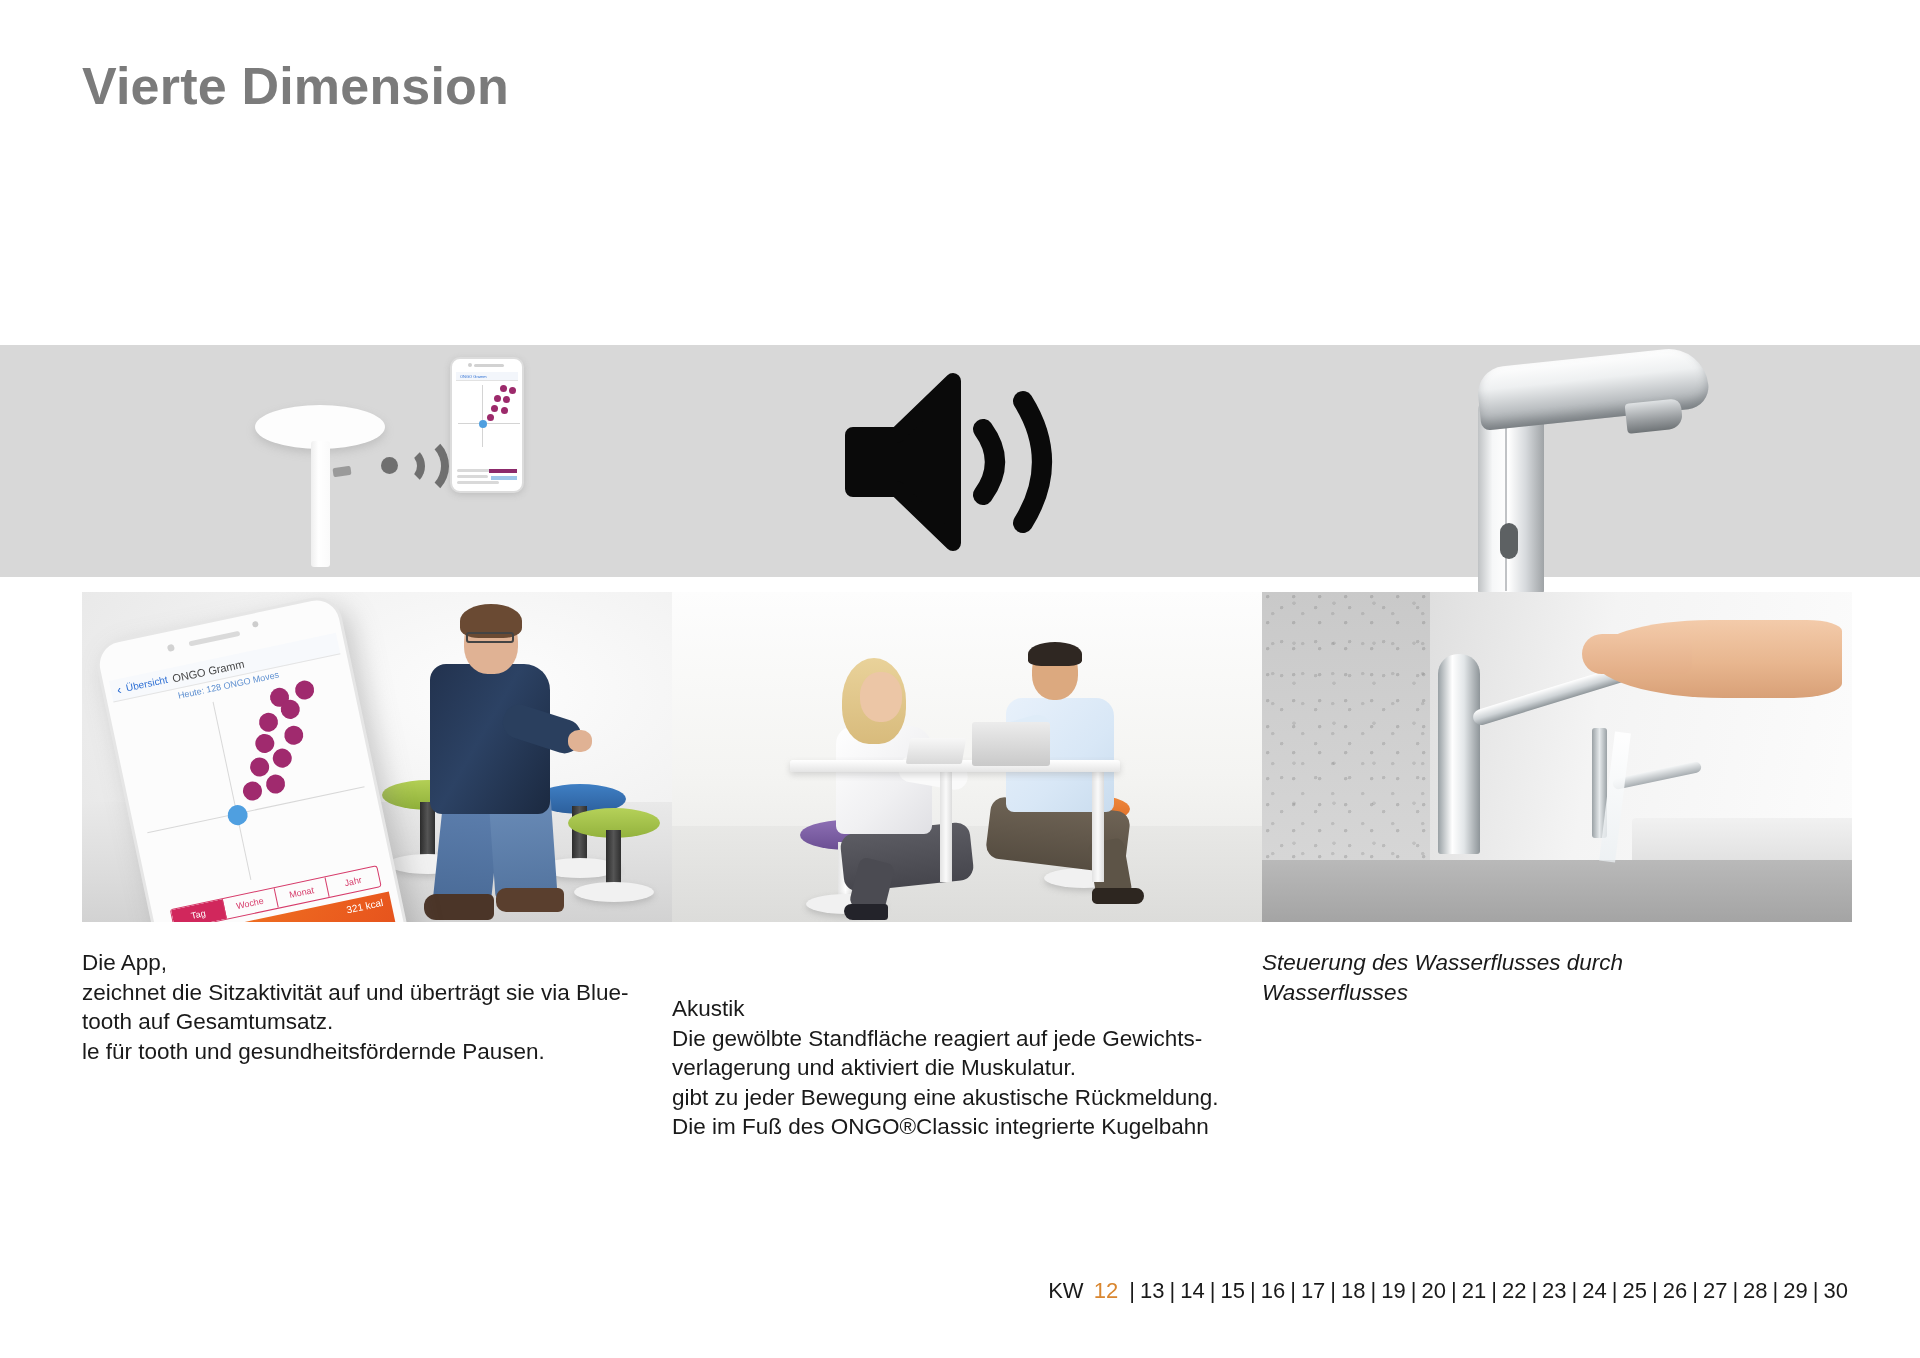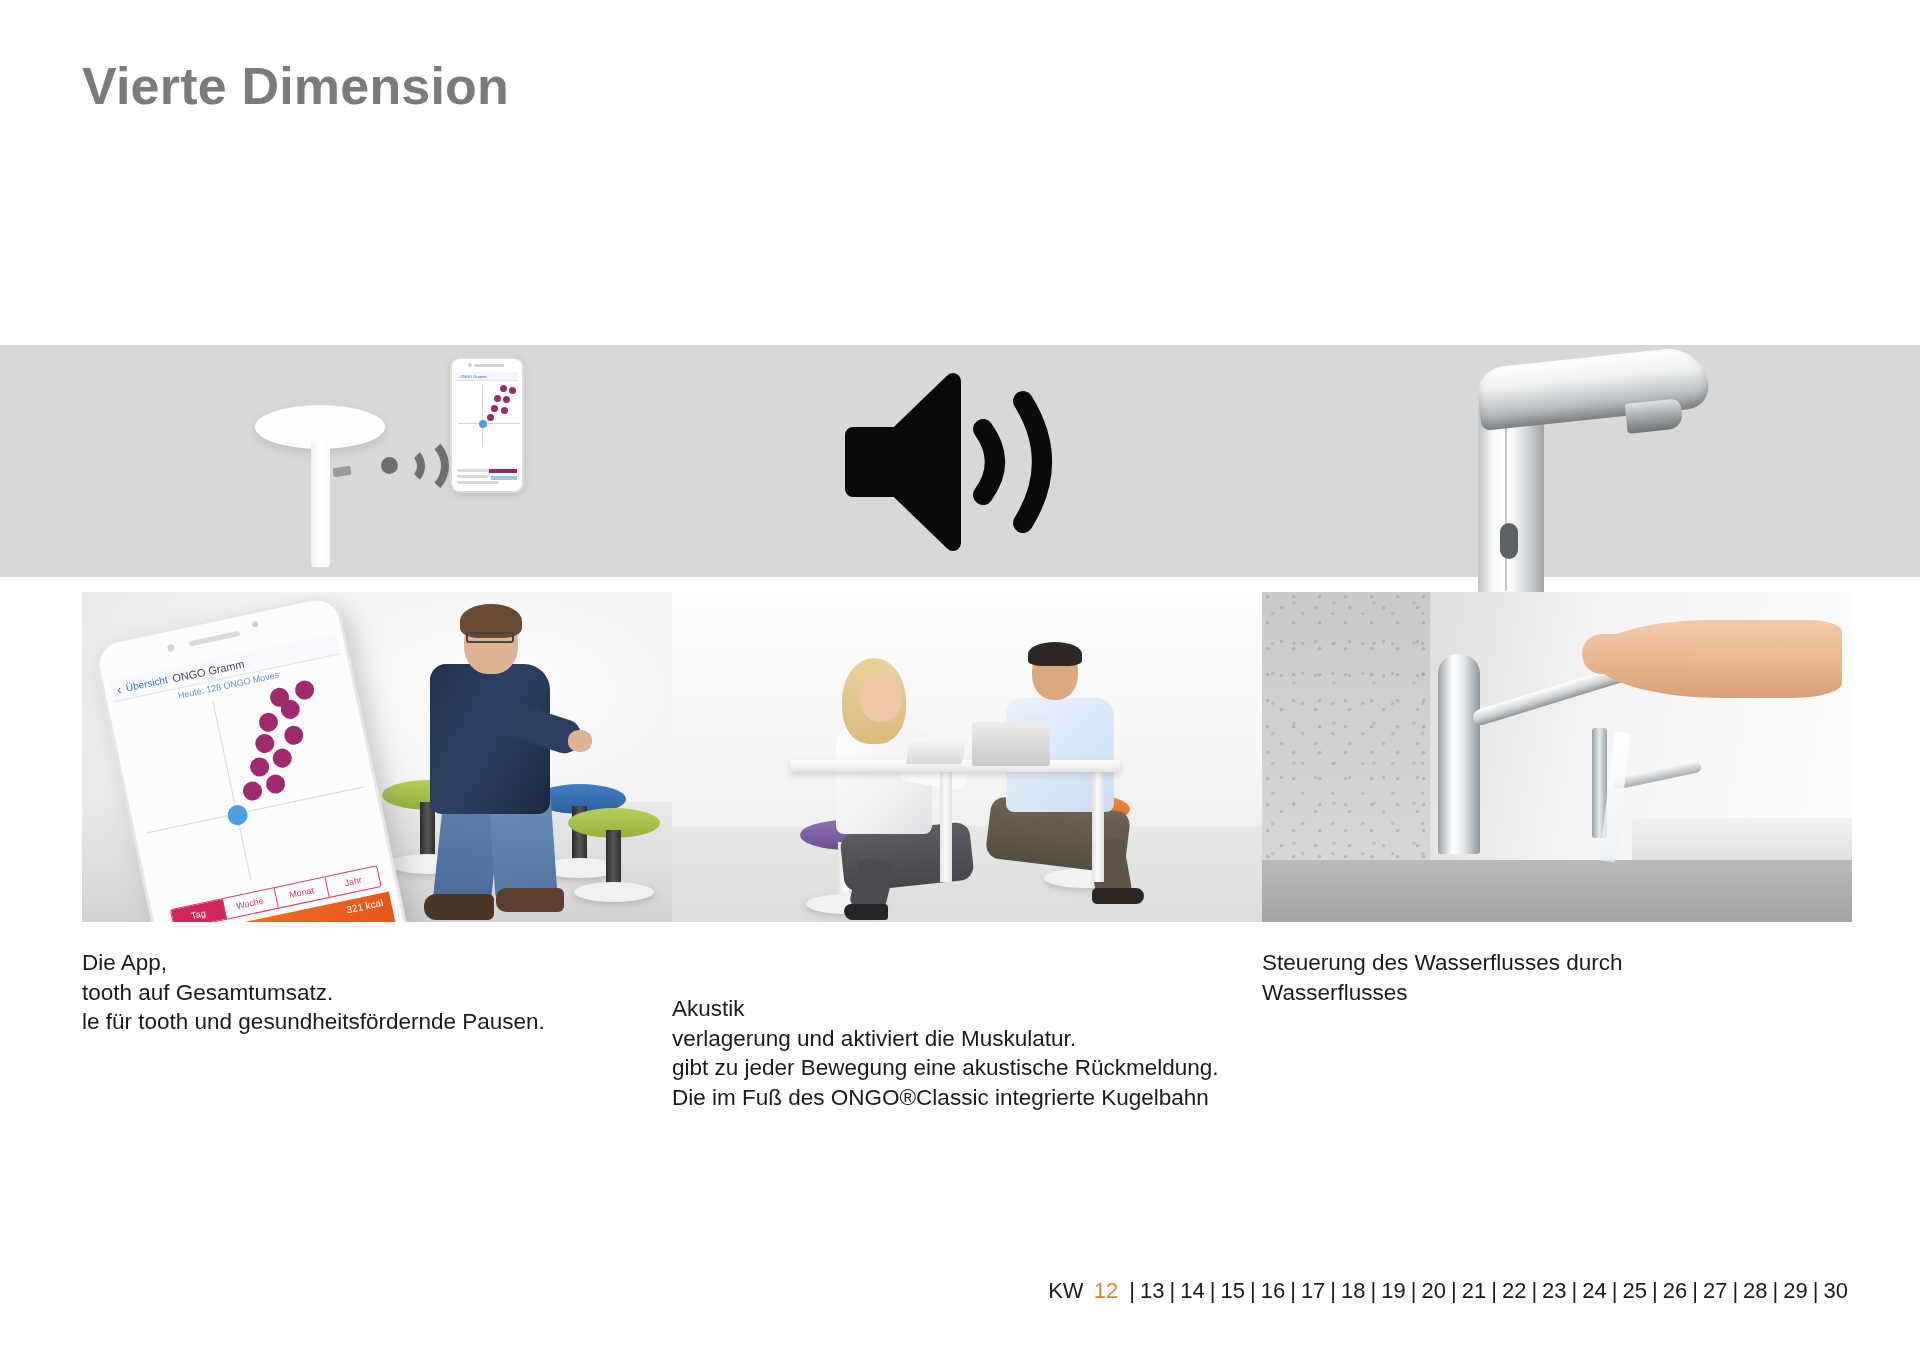--- a/index.html
+++ b/index.html
@@ -261,21 +261,21 @@
   .fx-water { position:absolute; left: 345px; top: 140px; width: 16px; height: 130px; background: linear-gradient(180deg,rgba(255,255,255,.95),rgba(235,240,243,.75)); transform: rotate(7deg); }
   .hand { position:absolute; right: 10px; top: 24px; width: 260px; height: 100px; }
   .hand-palm { position:absolute; right: 0; top: 4px; width: 250px; height: 78px; background: linear-gradient(180deg,#f3cbaa 0%,#e8b68f 55%,#d8a077 100%); border-radius: 54% 16% 22% 60%; }
   .hand-fing { position:absolute; left: 0px; top: 18px; width: 110px; height: 40px; background: linear-gradient(180deg,#f0c4a2,#e3ae87); border-radius: 24px 8px 10px 24px; }
 
   
   .captions { position: absolute; left: 0; top: 948px; width: 1920px; }
   .cap { position: absolute; top: 0; font-size: 22.5px; line-height: 29.5px; color: #1a1a1a; }
   .cap.c1 { left: 82px;   width: 600px; }
   .cap.c2 { left: 672px;  width: 600px; margin-top: 46px; }
-  .cap.c3 { left: 1262px; width: 600px; }
+  .cap.c3 { left: 1262px; width: 600px; font-style: italic; }
   .cap .ln { white-space: pre-wrap; }
 
   
   .footer {
     position: absolute; left: 0; top: 1278px; width: 1920px;
     text-align: right; padding-right: 72px;
     font-size: 22px; color: #1a1a1a;
   }
   .footer .kw-label { margin-right: 4px; }
   .footer .kw-cur { color: #d9862f; }
@@ -479,25 +479,27 @@
       <div class="hand">
         <div class="hand-palm"></div>
         <div class="hand-fing"></div>
       </div>
     </div>
   </div>
 
   <div class="captions">
     <div class="cap c1">
       <div class="ln">Die App,</div>
+      <div class="ln">zeichnet die Sitzaktivität auf und überträgt sie via Blue-</div>
       <div class="ln">tooth auf Gesamtumsatz.</div>
       <div class="ln">le für tooth und gesundheitsfördernde Pausen.</div>
     </div>
     <div class="cap c2">
       <div class="ln">Akustik</div>
+      <div class="ln">Die gewölbte Standfläche reagiert auf jede Gewichts-</div>
       <div class="ln">verlagerung und aktiviert die Muskulatur.</div>
       <div class="ln">gibt zu jeder Bewegung eine akustische Rückmeldung.</div>
       <div class="ln">Die im Fuß des ONGO®Classic integrierte Kugelbahn</div>
     </div>
     <div class="cap c3">
       <div class="ln">Steuerung des Wasserflusses durch</div>
       <div class="ln">Wasserflusses</div>
     </div>
   </div>
 

